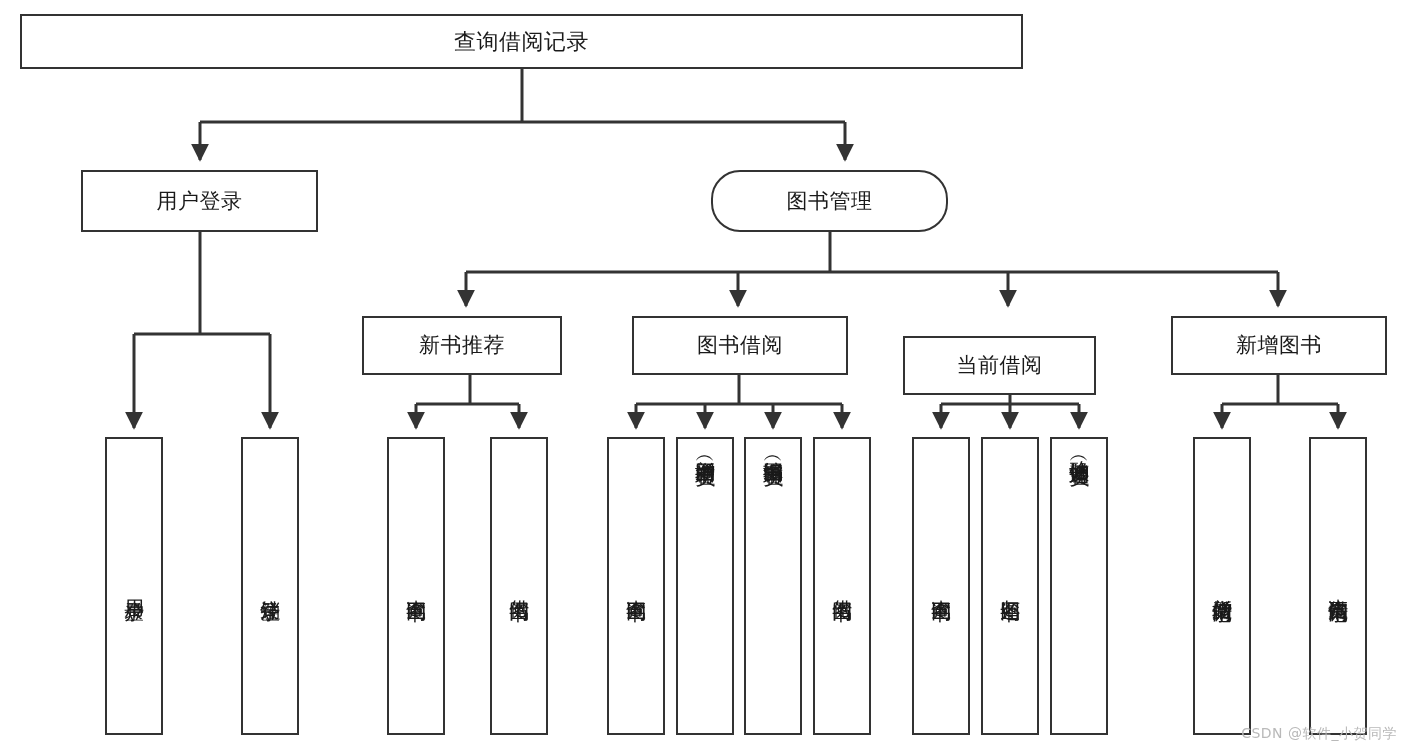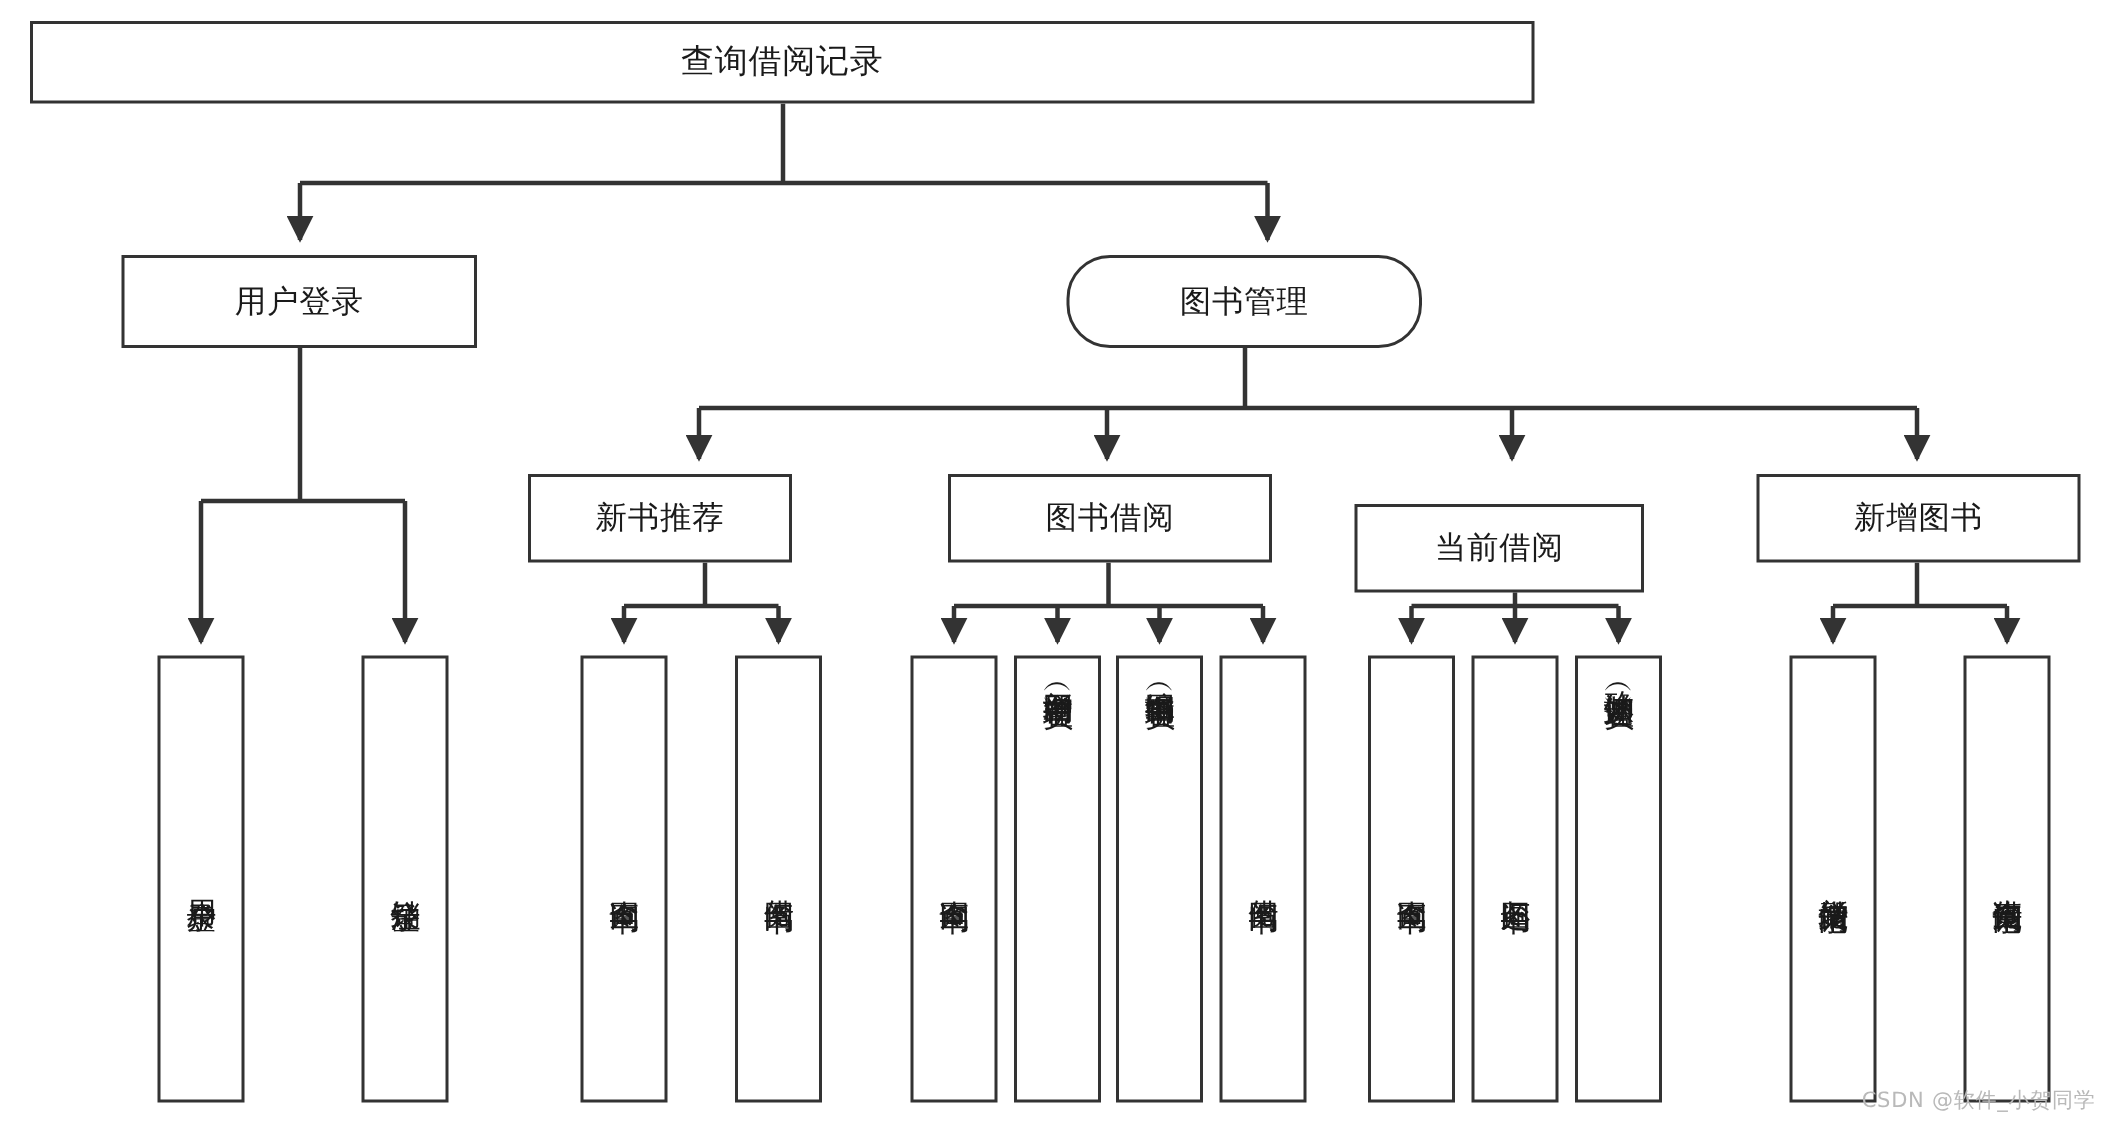--- a/index.html
+++ b/index.html
@@ -135,21 +135,21 @@
     <span class="label">查询借阅记录</span>
   </div>
 
   <div class="node horiz" style="left:81px; top:170px; width:237px; height:62px;">
     <span class="label">用户登录</span>
   </div>
   <div class="node horiz" style="left:711px; top:170px; width:237px; height:62px;border-radius:29px;">
     <span class="label">图书管理</span>
   </div>
 
-  <div class="node horiz" style="left:352px; top:316px; width:176px; height:59px;">
+  <div class="node horiz" style="left:362px; top:316px; width:200px; height:59px;">
     <span class="label">新书推荐</span>
   </div>
   <div class="node horiz" style="left:632px; top:316px; width:216px; height:59px;text-align:center;">
     <span class="label">图书借阅</span>
   </div>
   <div class="node horiz" style="left:903px; top:316px; width:193px; height:59px;margin-top:20px;">
     <span class="label">当前借阅</span>
   </div>
   <div class="node horiz" style="left:1171px; top:316px; width:216px; height:59px;">
     <span class="label">新增图书</span>

